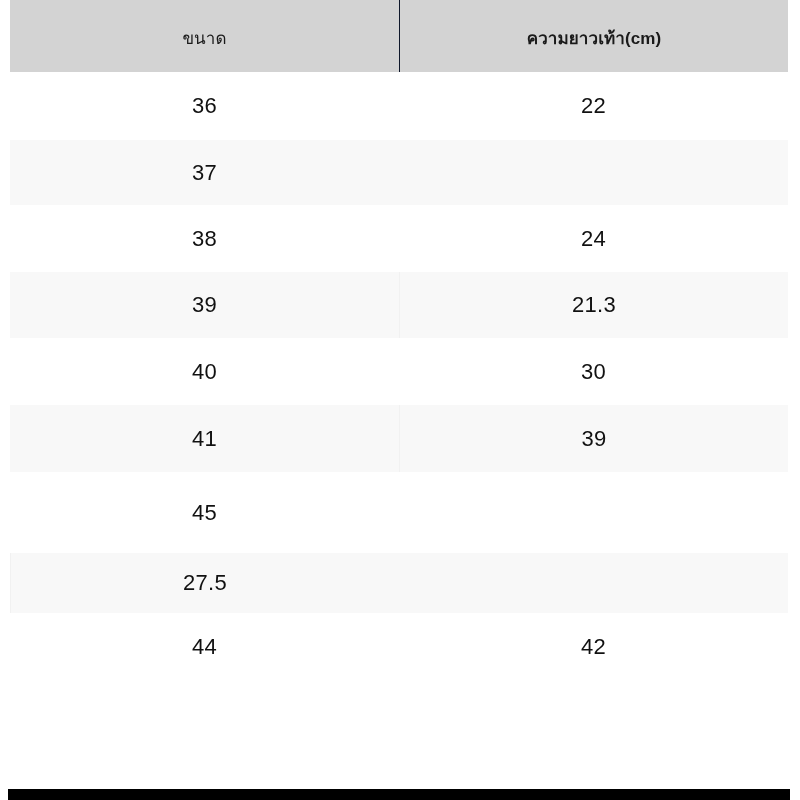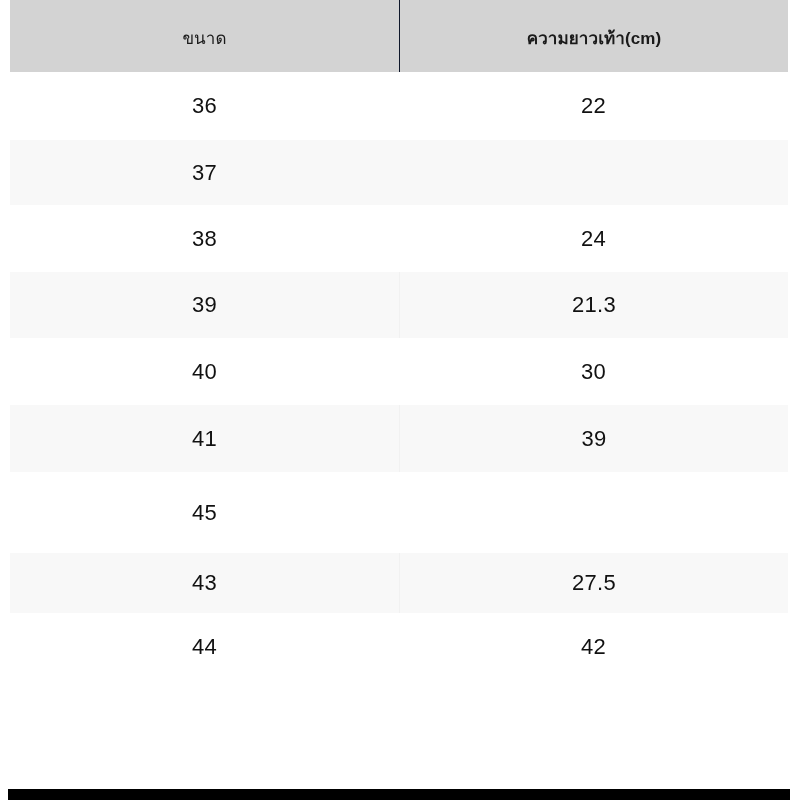--- a/index.html
+++ b/index.html
@@ -133,21 +133,20 @@
           <div class="cell col-len">30</div>
         </div>
         <div class="row data shade" style="height: 67px;">
           <div class="cell col-size">41</div>
           <div class="cell col-len">39</div>
         </div>
         <div class="row data plain" style="height: 81px;">
           <div class="cell col-len">45</div>
         </div>
         <div class="row data shade" style="height: 60px;">
-          <div class="cell col-size">43</div>
           <div class="cell col-len">27.5</div>
         </div>
         <div class="row data plain" style="height: 67px;">
           <div class="cell col-size">44</div>
           <div class="cell col-len">42</div>
         </div>
       </div>
 
   </div>
 

